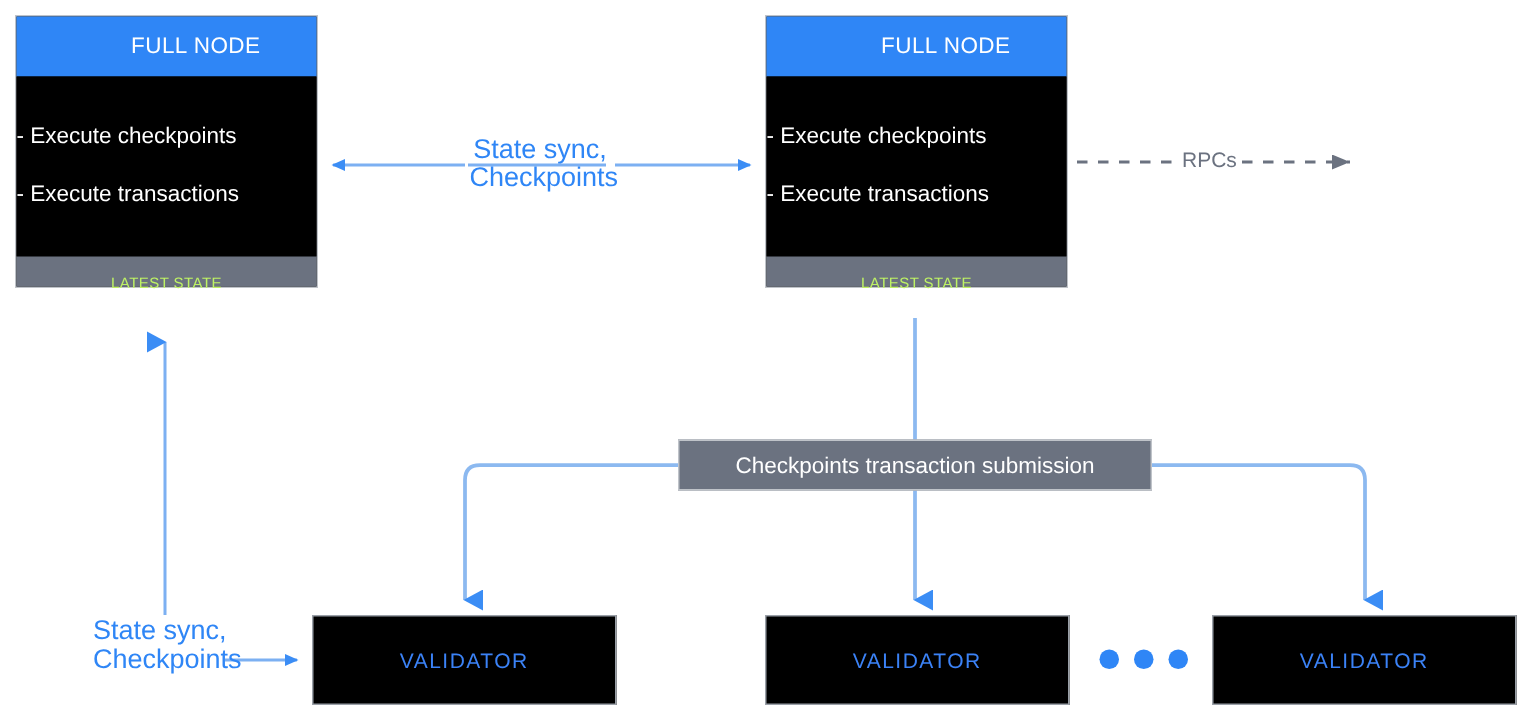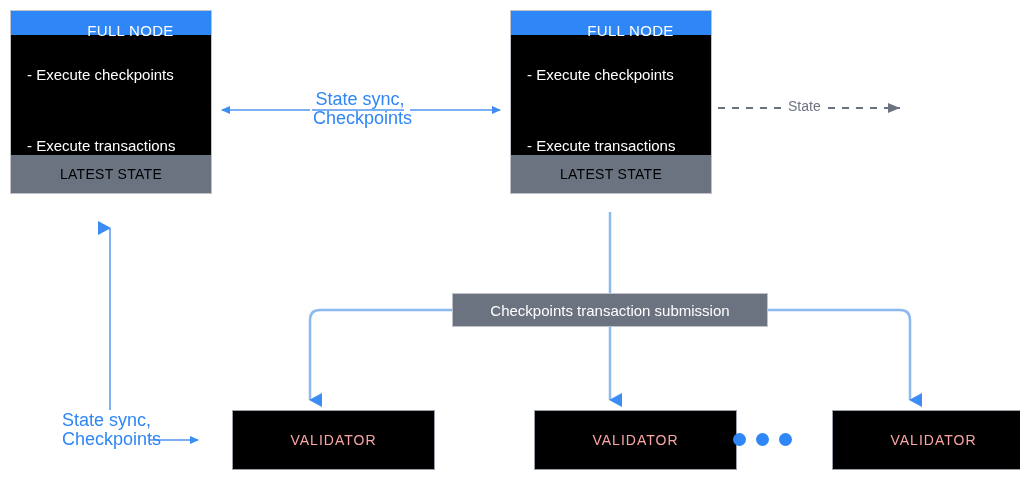--- a/index.html
+++ b/index.html
@@ -27,51 +27,50 @@
   }
   
   .node-card {
     position: absolute;
     width: 202px;
     box-sizing: border-box;
     background: #000000;
     border: 1px solid #bfc3c9;
   }
   .node-header {
-    height: 24px;
+    height: 40px;
     line-height: 40px;
     text-align: center;
     color: #ffffff;
     font-size: 15px;
     letter-spacing: 0.3px;
     padding-left: 39px;
   }
   .node-body {
     background: #000000;
     padding: 16px 0 18px 0;
     height: 120px;
     box-sizing: border-box;
     display: flex;
     flex-direction: column;
     justify-content: center;
     gap: 22px;
   }
   .node-bullet {
     color: #ffffff;
     font-size: 15px;
-    padding-left: 16px;
+    padding-left: 0;
     white-space: nowrap;
-    margin-top: 32px;
   }
   .node-footer {
-    height: 38px;
+    height: 20px;
     line-height: 38px;
     text-align: center;
-    color: #000000;
-    font-size: 14px;
+    color: #bef264;
+    font-size: 10px;
     letter-spacing: 0.3px;
   }
   
   .orchestrate-bar {
     position: absolute;
     left: 452px;
     top: 293px;
     width: 316px;
     height: 34px;
     box-sizing: border-box;
@@ -87,24 +86,23 @@
     position: absolute;
     top: 410px;
     width: 203px;
     height: 60px;
     box-sizing: border-box;
     background: #000000;
     border: 1px solid #9aa0a8;
     display: flex;
     align-items: center;
     justify-content: center;
-    color: #fca5a5;
+    color: #3b82f6;
     font-size: 14px;
     letter-spacing: 1px;
-    margin-left: 24px;
   }
   
   .edge-label {
     position: absolute;
     font-size: 18px;
     line-height: 19px;
     white-space: nowrap;
   }
   .label-statesync-top {
     left: 313px;
@@ -215,21 +213,21 @@
       <div class="node-bullet">- Execute transactions</div>
     </div>
     <div class="node-footer" style="background:#6b7280;">LATEST STATE</div>
   </div>
 
   <div class="edge-label label-statesync-top" style="color:#2f86f6;">
     <div>State sync,</div>
     <div>Checkpoints</div>
   </div>
 
-  <div class="label-rpcs" style="color:#6b7280;">State</div>
+  <div class="label-rpcs" style="color:#6b7280;">RPCs</div>
 
   <div class="edge-label label-statesync-bottom" style="color:#2f86f6;">
     <div>State sync,</div>
     <div>Checkpoints</div>
   </div>
 
   <div class="orchestrate-bar" style="background:#6b7280;">Checkpoints transaction submission</div>
 
   <div class="validator-box" style="left:208px;">VALIDATOR</div>
 

